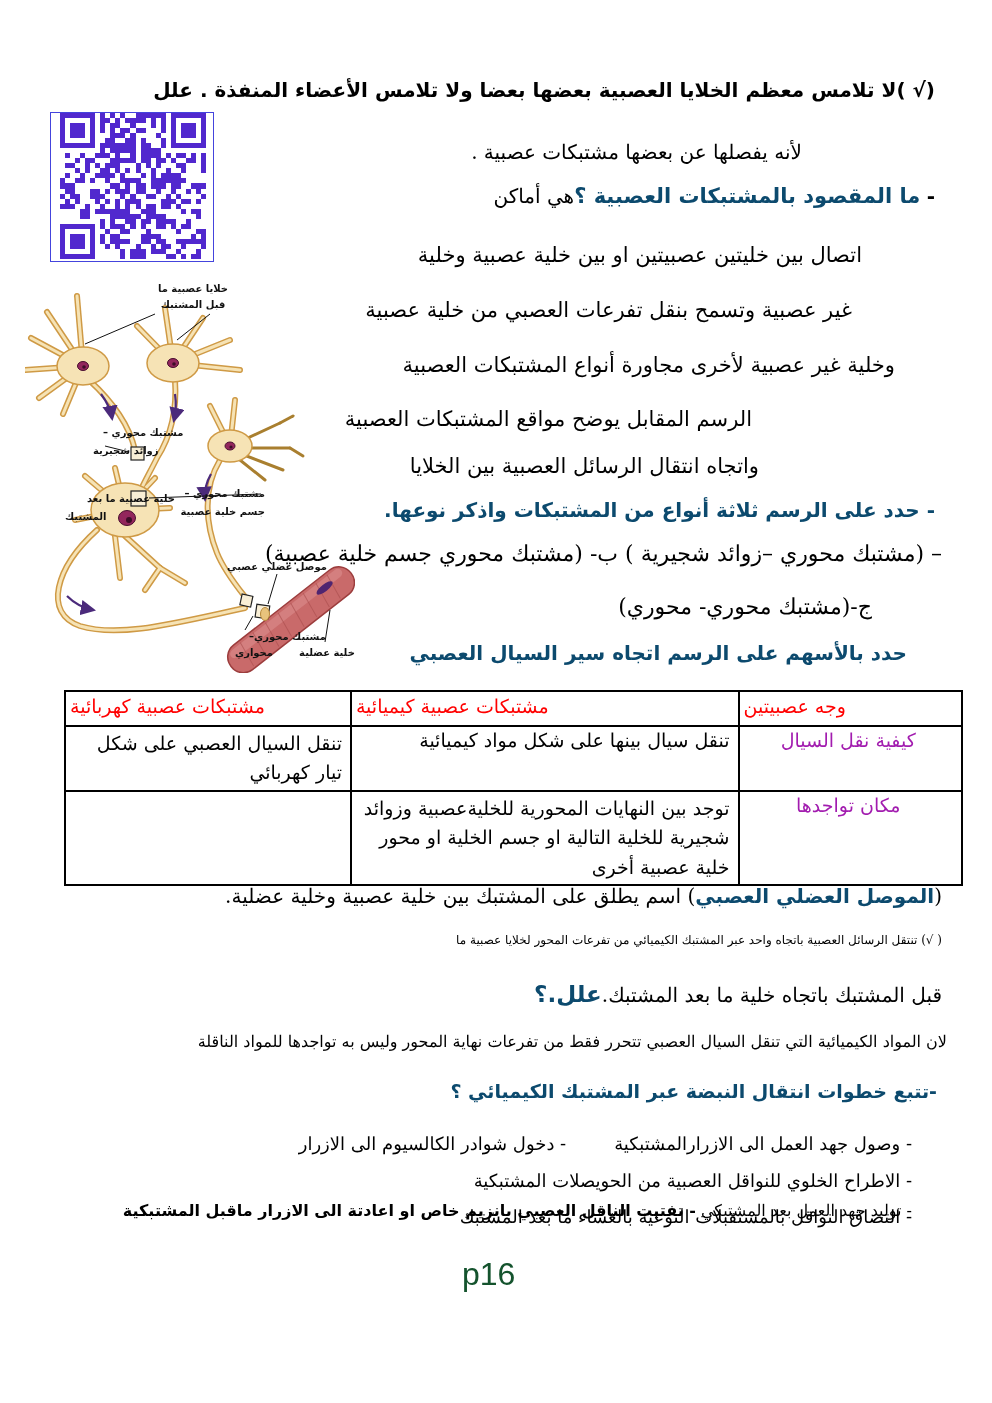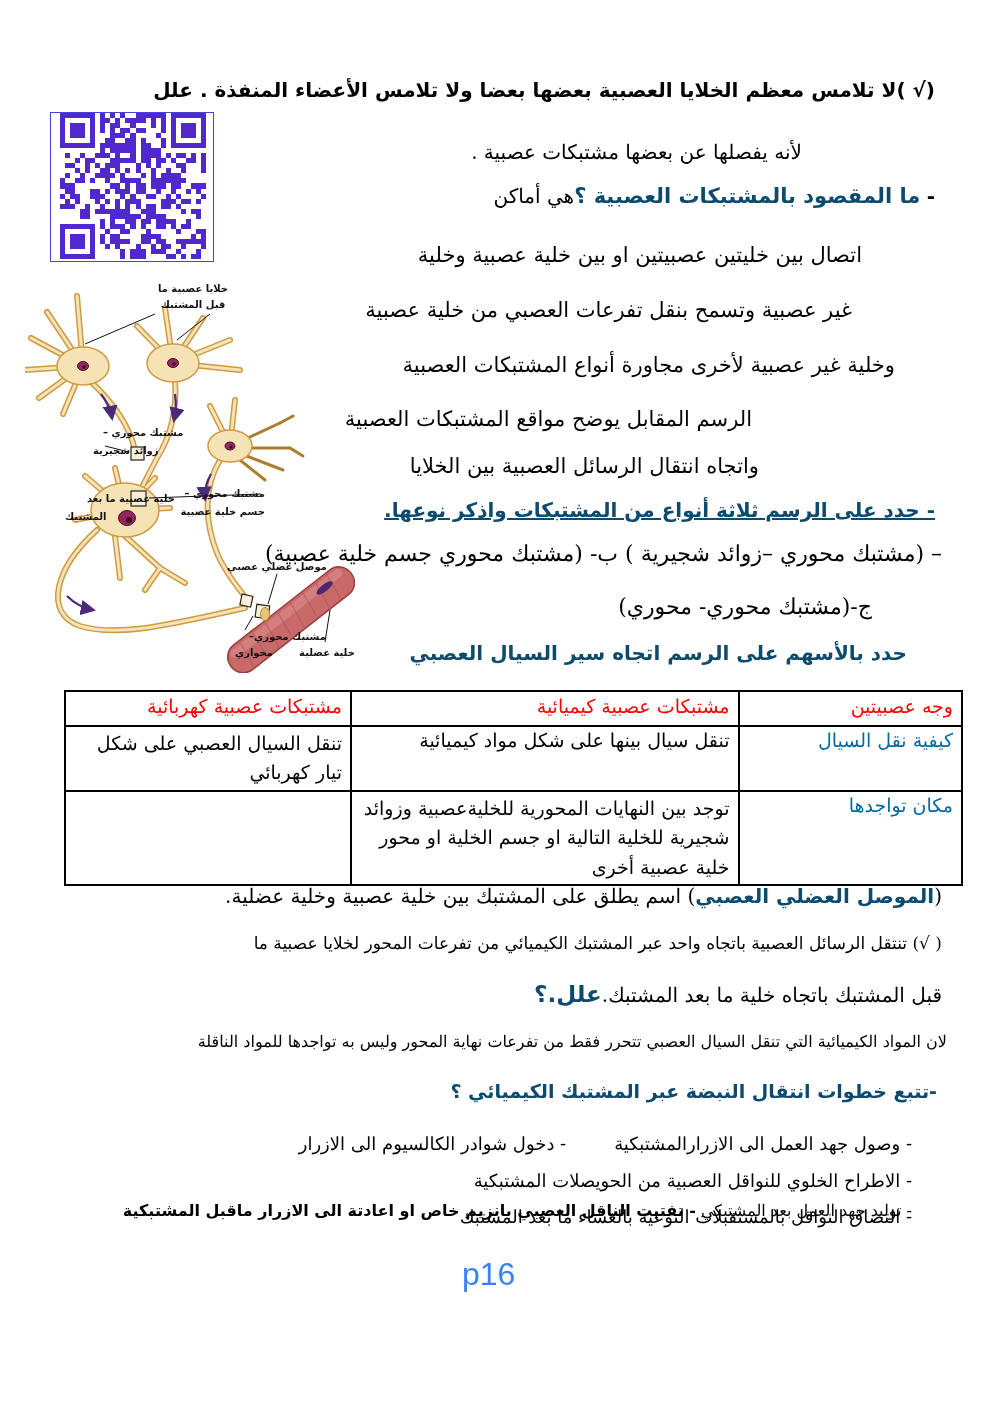--- a/index.html
+++ b/index.html
@@ -8,31 +8,31 @@
   .page{position:relative;width:992px;height:1403px;background:#fff;direction:rtl;}
   .t{position:absolute;white-space:nowrap;direction:rtl;color:#000;line-height:1.25;}
   .bold{font-weight:bold;}
   .red{color:#0c4a6e;font-weight:bold;}
   .serifish{font-family:"DejaVu Serif","Liberation Serif",serif;}
   
   .cmp{position:absolute;left:64px;top:690px;width:899px;border-collapse:collapse;
        table-layout:fixed;direction:rtl;font-size:19px;}
   .cmp td{border:2px solid #000;vertical-align:top;padding:2px 8px 2px 4px;
           font-family:"DejaVu Serif","Liberation Serif",serif;}
-  .cmp .hdr td{color:#ff0000;text-align:right;height:28px;padding-top:3px;}
-  .cmp td.aspect{color:#0369a1;text-align:right;}
+  .cmp .hdr td{color:#ff0000;text-align:left;height:28px;padding-top:3px;}
+  .cmp td.aspect{color:#a21caf;text-align:center;}
   .col-aspect{width:222px;} .col-chem{width:385px;} .col-elec{width:284px;}
   .cell-lines{line-height:1.55;}
   
   .qrbox{position:absolute;left:50px;top:112px;width:162px;height:148px;border:1px solid #4444dd;}
   
   .diagram{position:absolute;left:25px;top:278px;width:330px;height:395px;}
   svg text{font-family:"DejaVu Sans","Liberation Sans",sans-serif;}
   .spacer{display:inline-block;width:48px;}
-  .pageno{position:absolute;left:462px;top:1256px;color:#3b82f6;
+  .pageno{position:absolute;left:462px;top:1256px;color:#14532d;
           font-size:32px;font-family:"Liberation Sans",sans-serif;direction:ltr;}
 </style>
 </head>
 <body>
 
 <div class="page">
 
   <div class="qrbox">
     <svg width="160" height="146" viewBox="0 0 29 29" shape-rendering="crispEdges">
       <rect x="0" y="0" width="29" height="29" fill="#ffffff"></rect>
@@ -210,21 +210,21 @@
     <span class="bold">-</span>
     <span class="red" style="font-size:21px;">ما المقصود بالمشتبكات العصبية ؟</span><span class="serifish">هي أماكن</span>
   </div>
 
   <div class="t serifish" style="right:130px;top:242px;font-size:21px;">اتصال بين خليتين عصبيتين او بين خلية عصبية وخلية</div>
   <div class="t serifish" style="right:140px;top:297px;font-size:21px;">غير عصبية وتسمح بنقل تفرعات العصبي من خلية عصبية</div>
   <div class="t serifish" style="right:97px;top:352px;font-size:21px;">وخلية غير عصبية لأخرى مجاورة أنواع المشتبكات العصبية</div>
   <div class="t serifish" style="right:240px;top:406px;font-size:21px;">الرسم المقابل يوضح مواقع المشتبكات العصبية</div>
   <div class="t serifish" style="right:233px;top:453px;font-size:21px;">واتجاه انتقال الرسائل العصبية بين الخلايا</div>
 
-  <div class="t red" style="right:57px;top:498px;font-size:20px;text-decoration:underline;">- حدد على الرسم ثلاثة أنواع من المشتبكات واذكر نوعها.</div>
+  <div class="t red" style="right:57px;top:498px;font-size:20px;">- حدد على الرسم ثلاثة أنواع من المشتبكات واذكر نوعها.</div>
 
   <div class="t serifish" style="right:50px;top:540px;font-size:22px;text-align:right;">– (مشتبك محوري –زوائد شجيرية )  ب- (مشتبك محوري جسم خلية عصبية)</div>
   <div class="t serifish" style="right:120px;top:593px;font-size:22px;">ج-(مشتبك محوري- محوري)</div>
 
   <div class="t red" style="right:85px;top:641px;font-size:20px;">حدد بالأسهم على الرسم اتجاه سير السيال العصبي</div>
 
   <table class="cmp">
     <colgroup>
         <col class="col-aspect">
         <col class="col-chem">
@@ -246,21 +246,21 @@
       <td class="cell-lines">توجد بين النهايات المحورية للخليةعصبية وزوائد شجيرية للخلية التالية او جسم الخلية او محور خلية عصبية أخرى</td>
       <td></td>
     </tr>
   </tbody>
     </table>
 
   <div class="t" style="right:50px;top:884px;font-size:20px;">
     <span class="serifish">(</span><span class="red">الموصل العضلي العصبي</span><span class="serifish">) اسم يطلق على المشتبك بين خلية عصبية وخلية عضلية.</span>
   </div>
 
-  <div class="t serifish" style="right:50px;top:933px;font-size:17px;text-align:right;">( √) تنتقل الرسائل العصبية باتجاه واحد عبر المشتبك الكيميائي من تفرعات المحور لخلايا عصبية ما</div>
+  <div class="t serifish" style="right:50px;top:933px;font-size:12px;text-align:right;">( √) تنتقل الرسائل العصبية باتجاه واحد عبر المشتبك الكيميائي من تفرعات المحور لخلايا عصبية ما</div>
 
   <div class="t" style="right:50px;top:980px;font-size:20px;">
     <span class="serifish">قبل المشتبك باتجاه خلية ما بعد المشتبك.</span><span class="red" style="font-size:23px;">علل.؟</span>
   </div>
 
   <div class="t serifish" style="right:45px;top:1032px;font-size:16px;">لان المواد الكيميائية التي تنقل  السيال العصبي تتحرر فقط من تفرعات نهاية المحور وليس به تواجدها للمواد الناقلة</div>
 
   <div class="t red" style="right:55px;top:1080px;font-size:19px;">-تتبع خطوات انتقال النبضة عبر المشتبك الكيميائي ؟</div>
 
   <div class="t serifish" style="right:80px;top:1133px;font-size:18px;">

